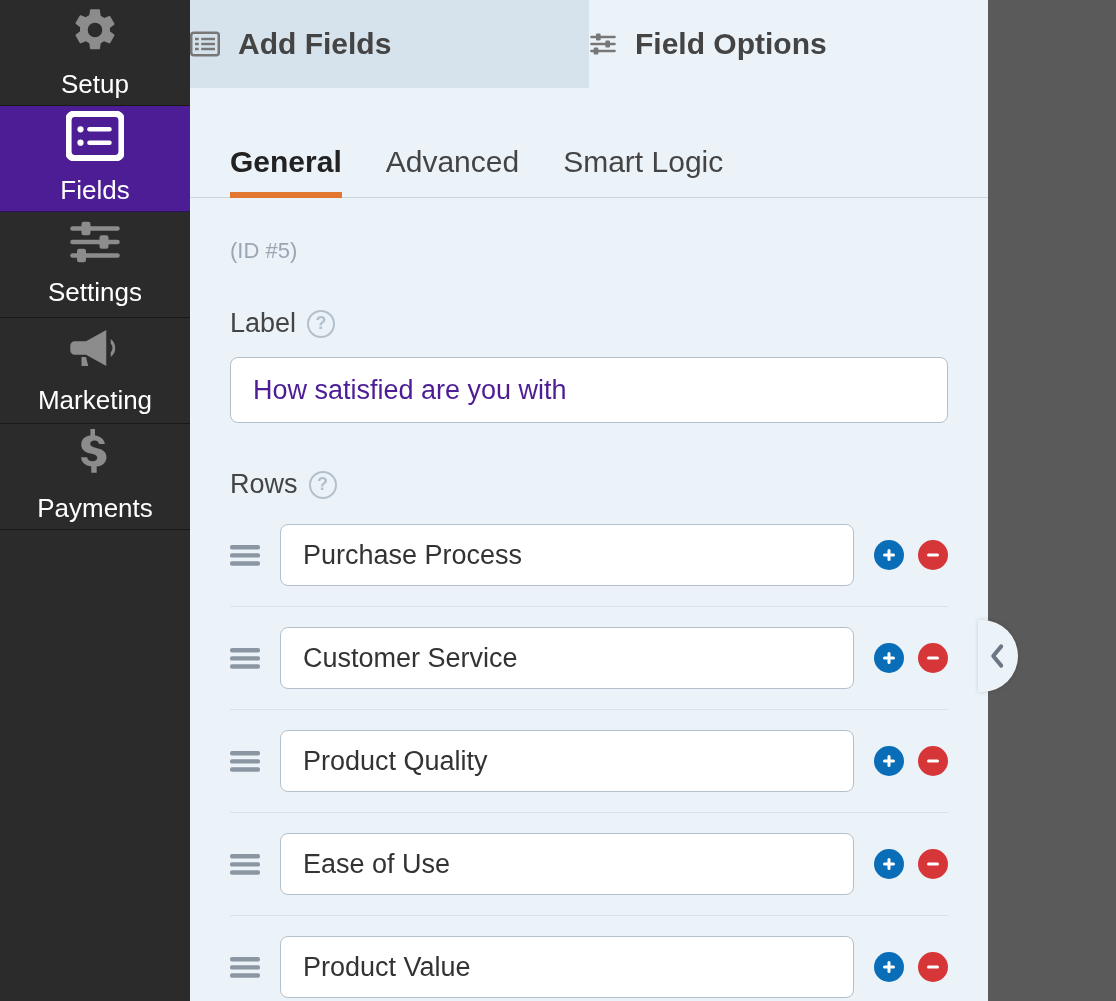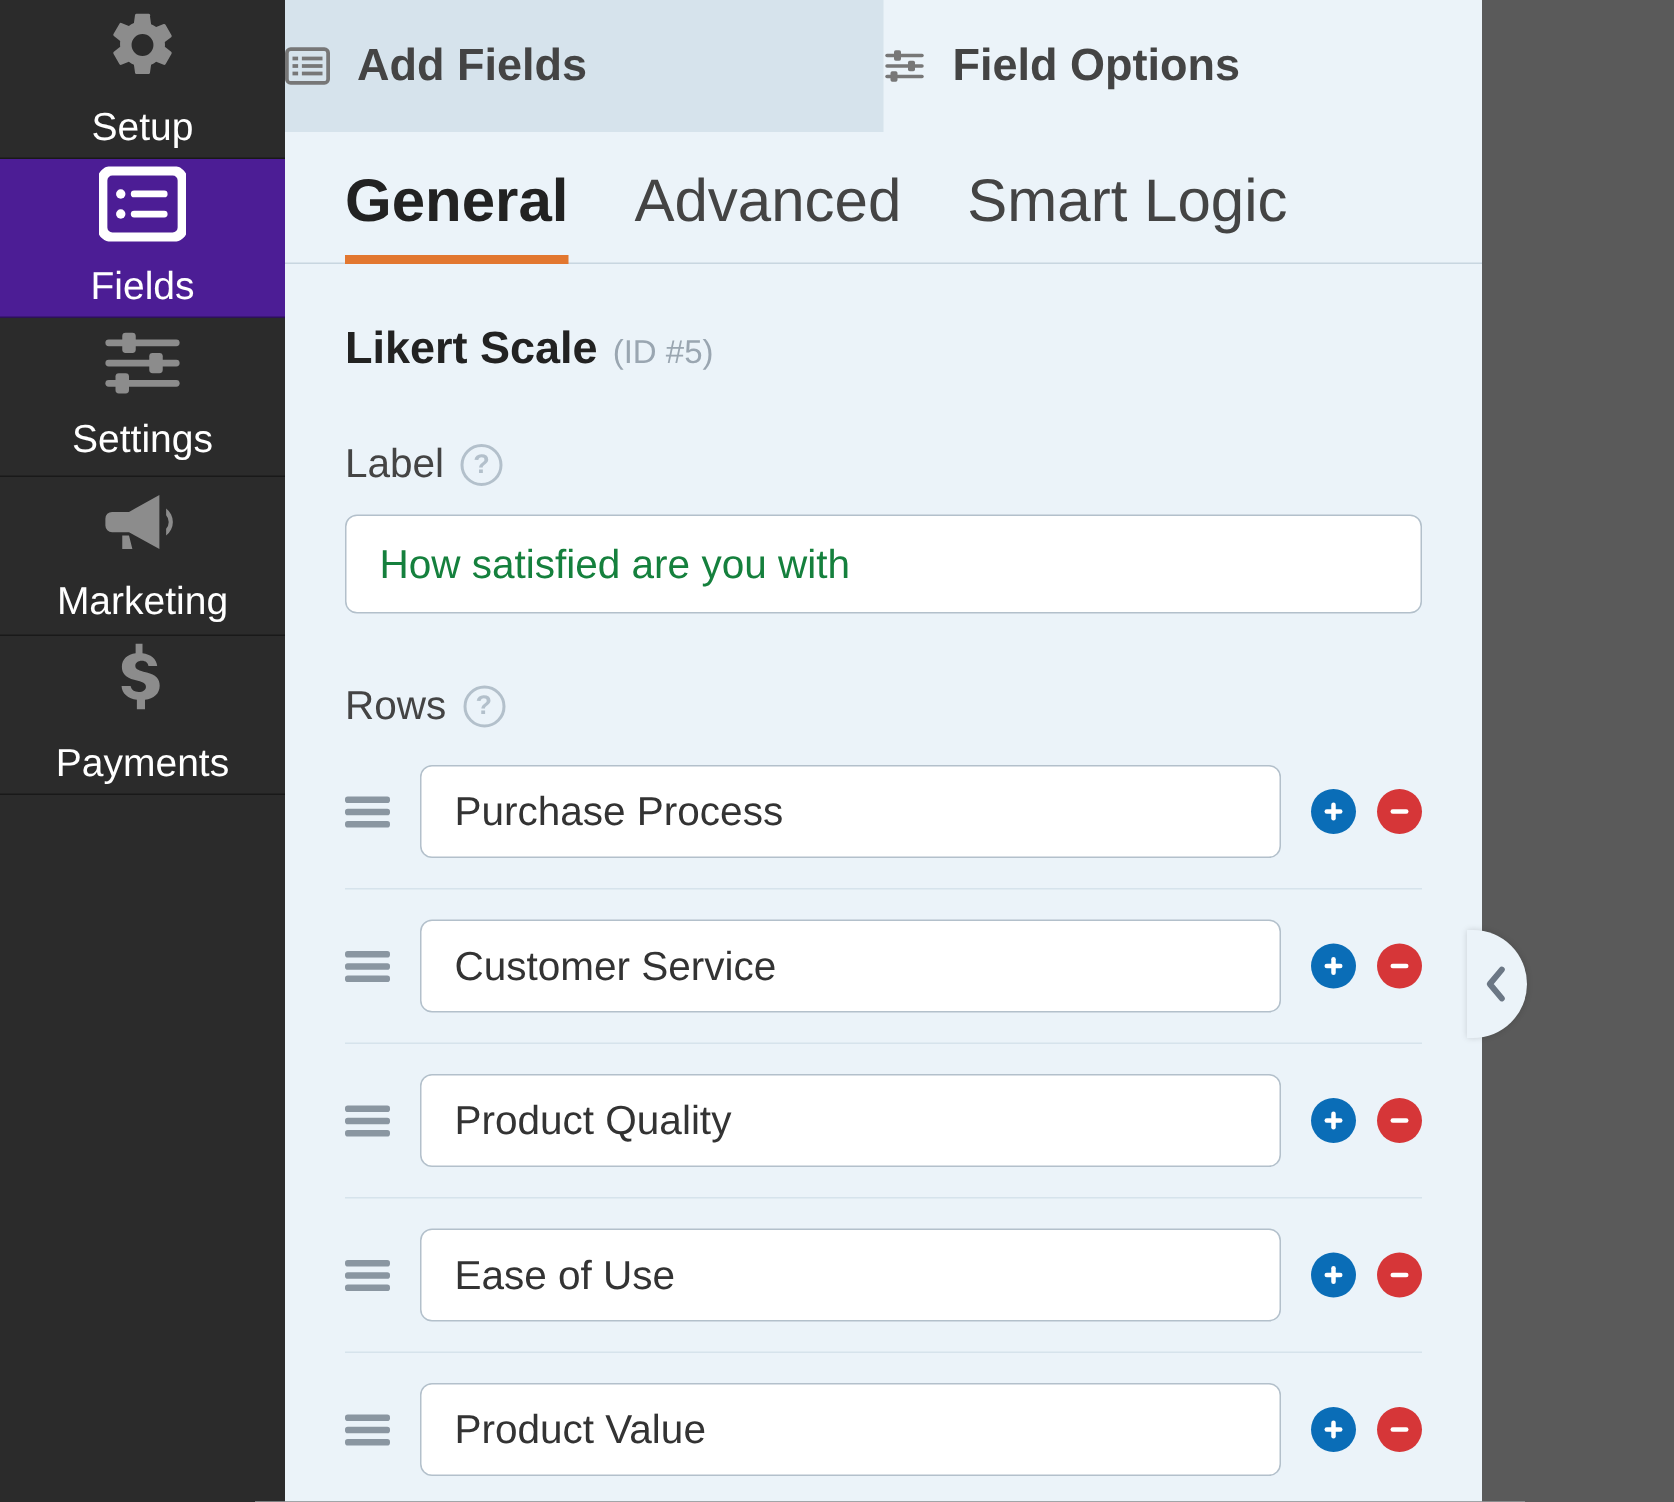--- a/index.html
+++ b/index.html
@@ -83,26 +83,27 @@
   }
   .top-tab .tab-icon { color: #777; display: flex; }
   
   .sub-tabs {
     display: flex;
     gap: 44px;
     padding: 24px 40px 0 40px;
     border-bottom: 1px solid #c8d6e0;
   }
   .sub-tab {
-    font-size: 40px;
+    font-size: 30px;
     font-weight: 500;
     color: #444;
     padding-bottom: 18px;
     cursor: pointer;
     position: relative;
+    margin-top: 33px;
   }
   .sub-tab.active {
     font-weight: 700;
     color: #222;
   }
   .sub-tab.active::after {
     content: "";
     position: absolute;
     left: 0; right: 0; bottom: -1px;
     height: 6px;
@@ -150,21 +151,21 @@
     font-weight: 600;
     cursor: help;
   }
   .text-input {
     width: 100%;
     height: 66px;
     border: 1px solid #b3c0cb;
     border-radius: 8px;
     background: #fff;
     font-size: 27px;
-    color: #15803d;
+    color: #4c1d95;
     padding: 0 22px;
     outline: none;
   }
   .section-gap { margin-top: 46px; }
   
   .rows-list {}
   .row-item {
     display: flex;
     align-items: center;
     gap: 20px;
@@ -322,21 +323,20 @@
 
       <div class="sub-tabs">
         <div class="sub-tab active">General</div>
         <div class="sub-tab">Advanced</div>
         <div class="sub-tab">Smart Logic</div>
       </div>
 
       <div class="content">
 
         <div class="field-title-line">
-          <span class="field-type">Likert Scale</span>
           <span class="field-id">(ID #5)</span>
         </div>
 
         
         <div class="field-label">
           <span>Label</span>
           <span class="help-icon">?</span>
         </div>
         <input class="text-input" type="text" value="How satisfied are you with" style="">
 

